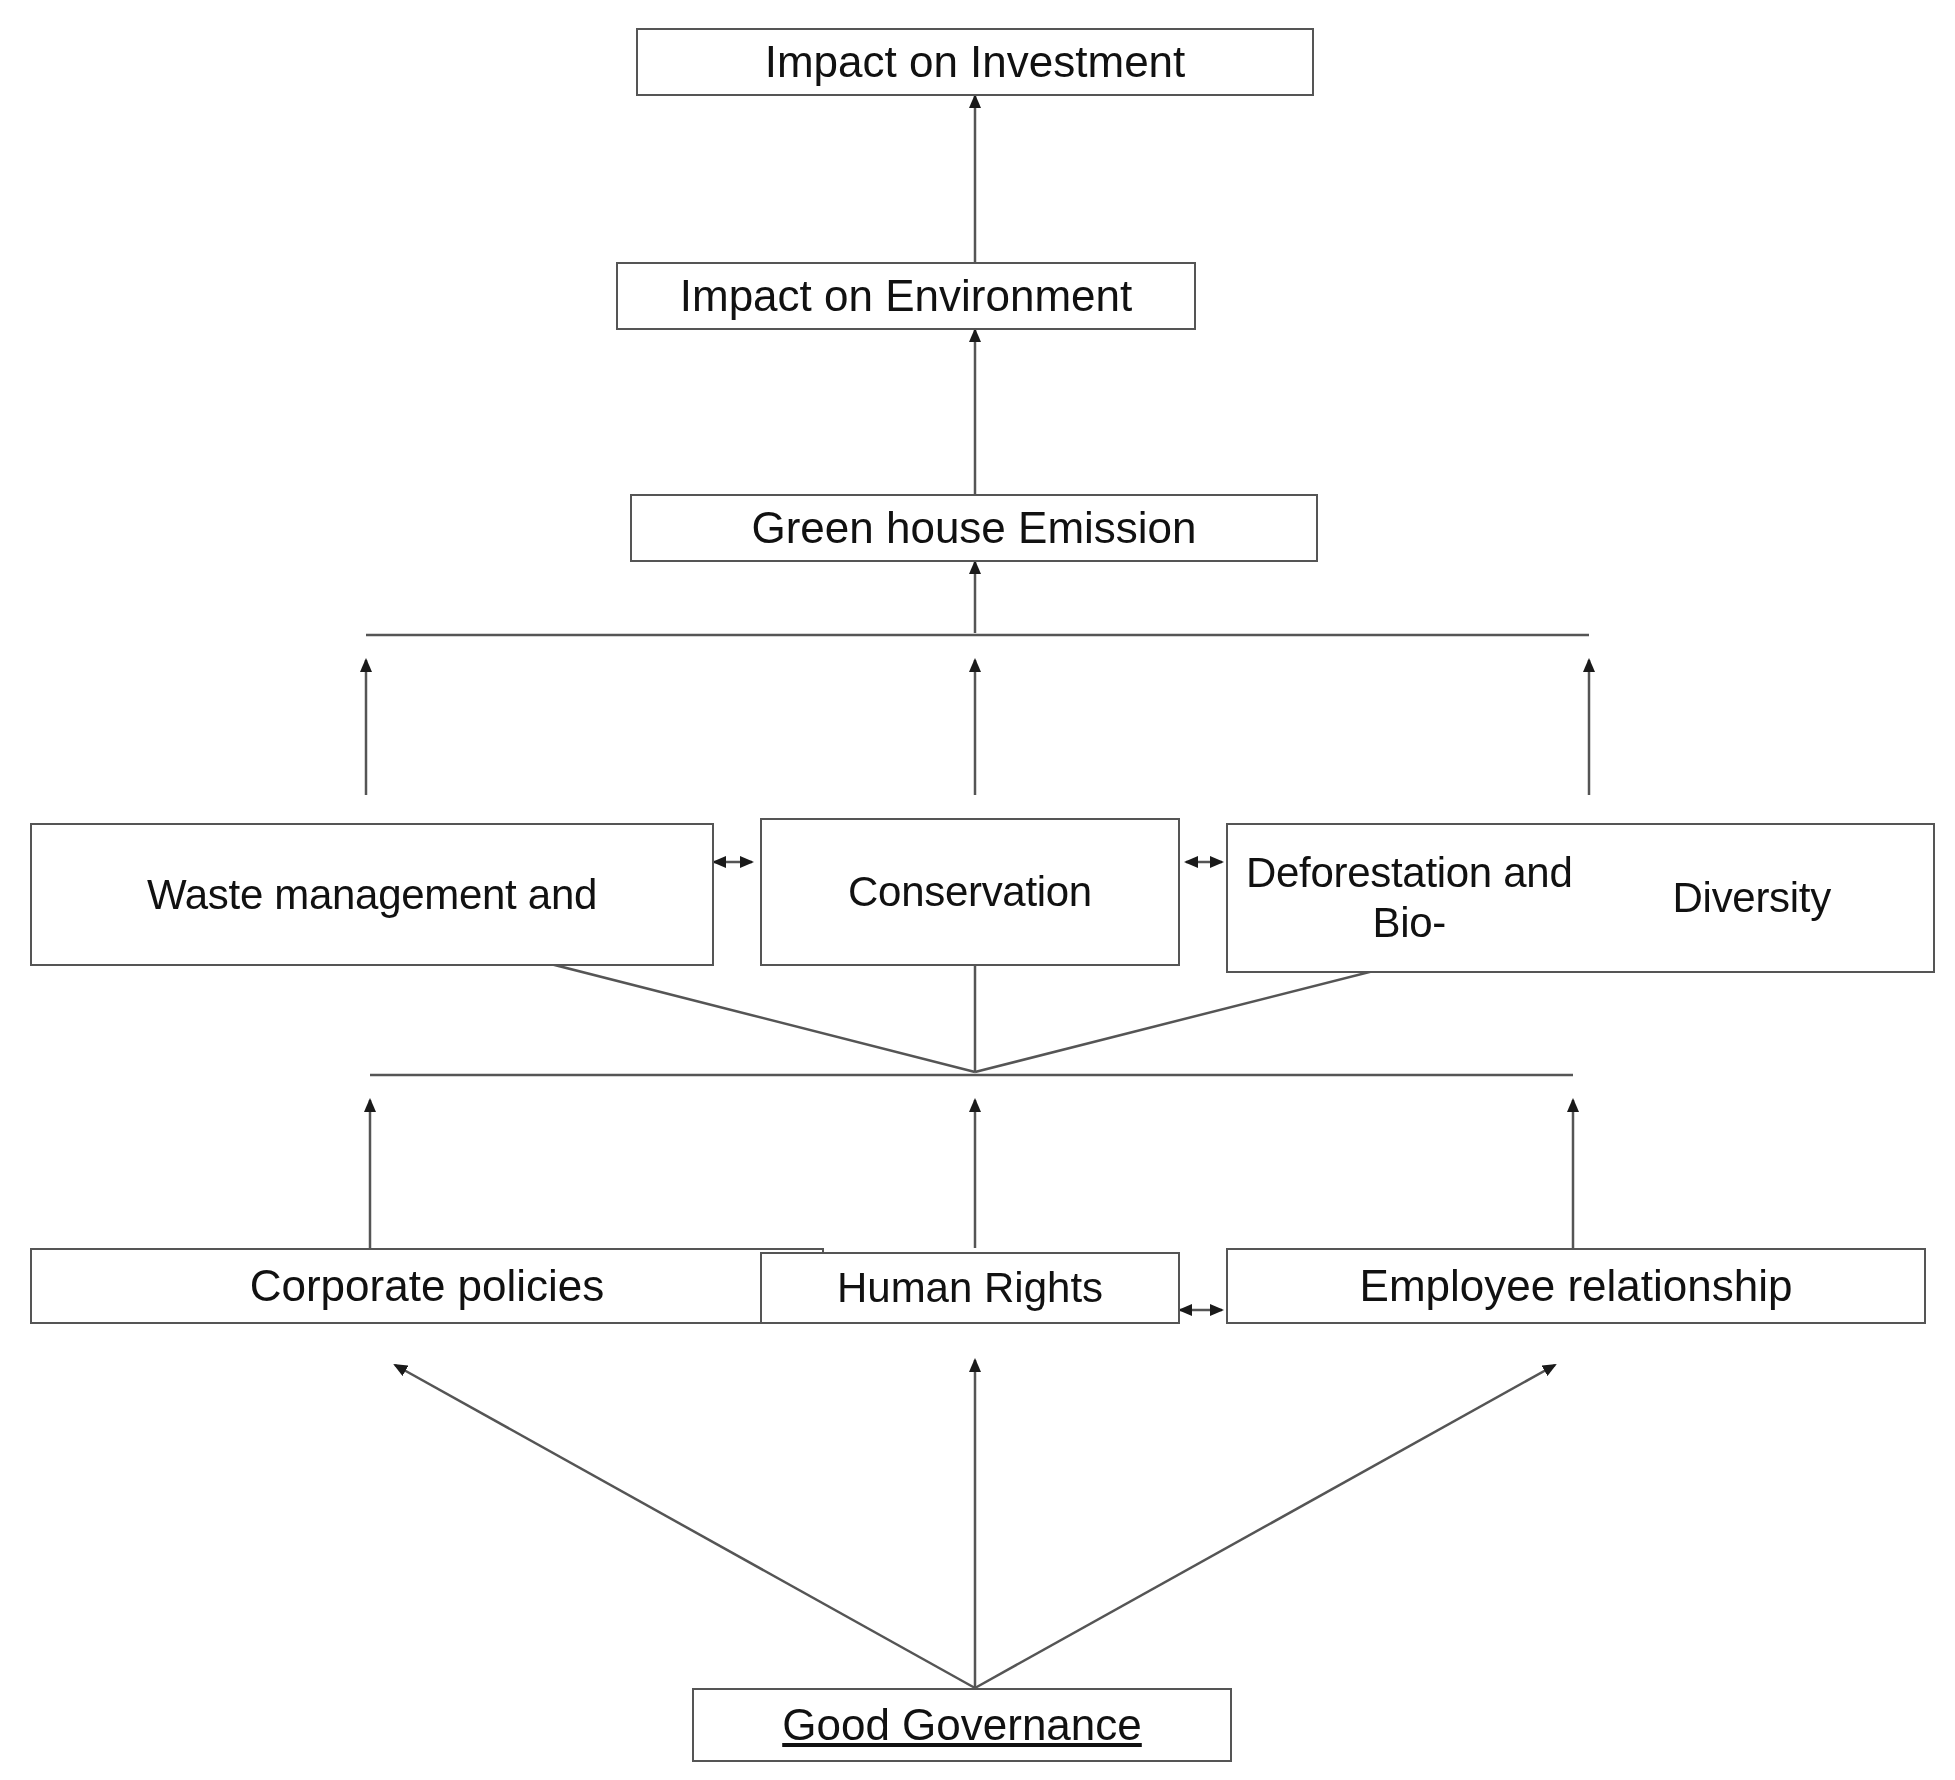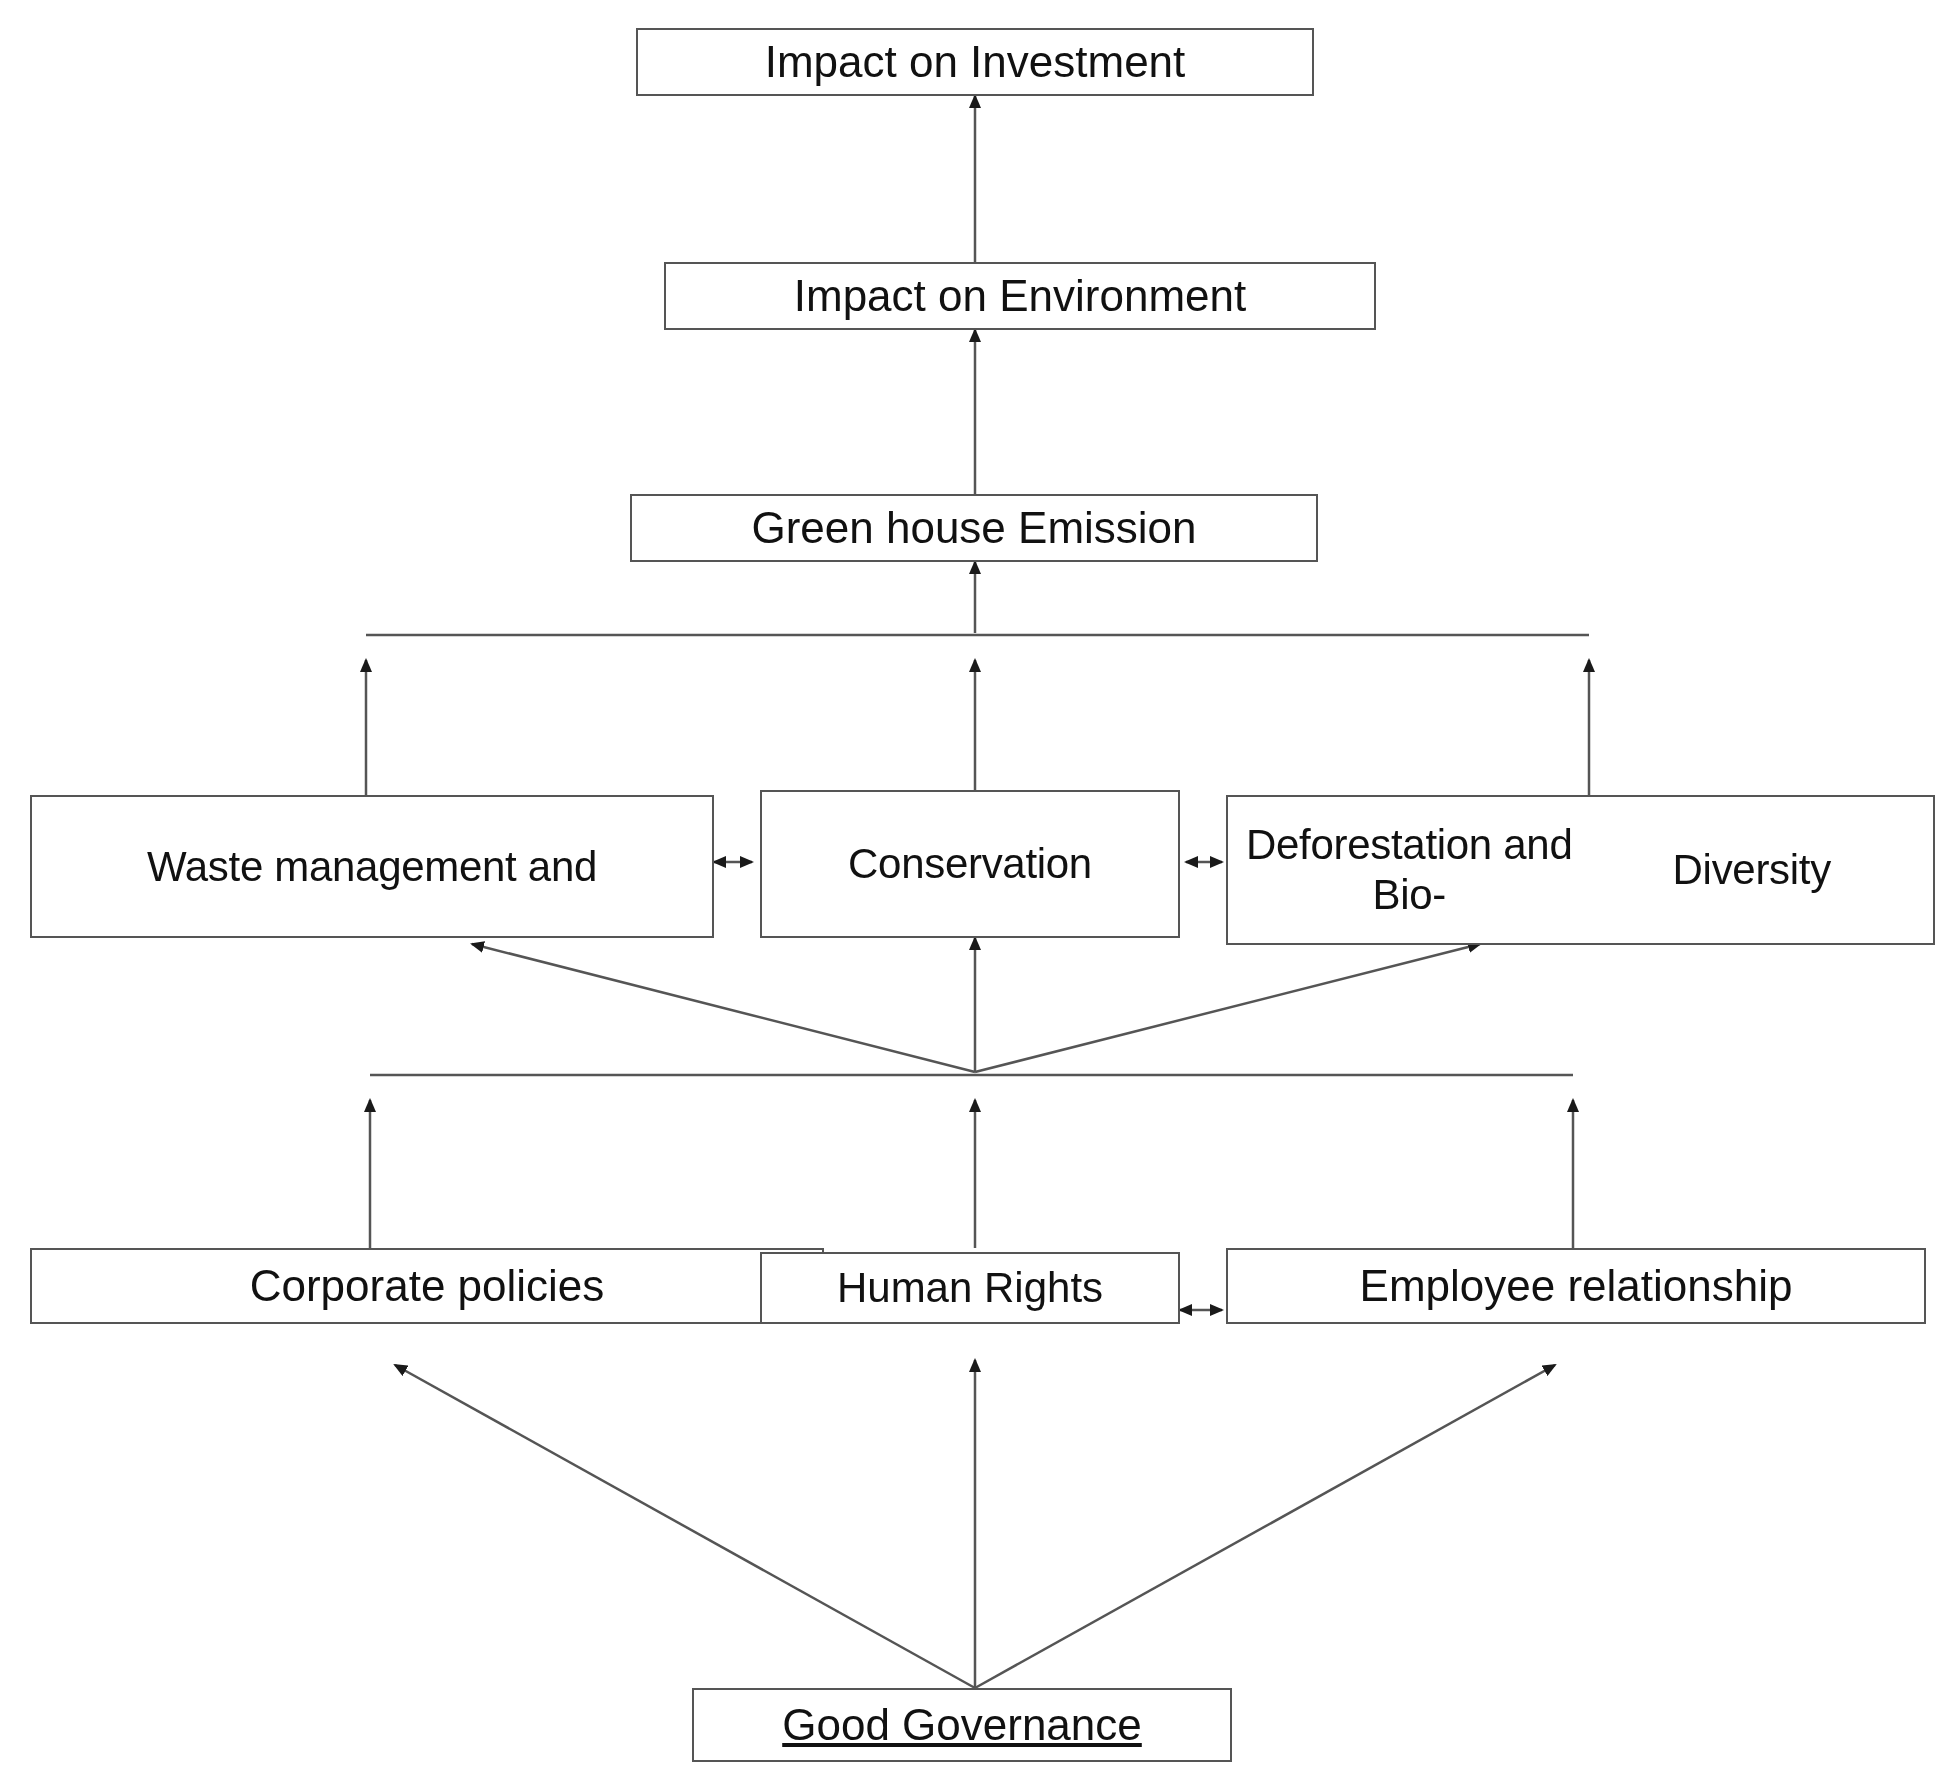--- a/index.html
+++ b/index.html
@@ -35,21 +35,21 @@
     line-height: 1.18;
     padding: 15px 10px;
   }
   .node-label {
     display: block;
     width: 100%;
     text-align: center;
   }
   .f-42 { font-size: 42px; }
   .f-44 { font-size: 44px; }
-  .narrow { font-stretch: condensed; letter-spacing: -0.3px; }
+  .narrow { font-stretch: condensed; letter-spacing: -0.3px; margin-top: 28px; }
 </style>
 </head>
 <body>
 
 <div id="stage">
 
   <svg id="diagram-svg" viewBox="0 0 1955 1780" xmlns="http://www.w3.org/2000/svg">
     <defs>
       <marker id="arrowUp" markerWidth="12" markerHeight="12" refX="6" refY="10" orient="auto-start-reverse" markerUnits="userSpaceOnUse">
         <path d="M0,10 L6,0 L12,10 Z" fill="#1a1a1a"></path>
@@ -95,21 +95,21 @@
       <path d="M975,1688 L395,1365" marker-end="url(#arrowEnd)"></path>
       <path d="M975,1688 L975,1360" marker-end="url(#arrowEnd)"></path>
       <path d="M975,1688 L1555,1365" marker-end="url(#arrowEnd)"></path>
     </g>
   </svg>
 
   <div class="node-box f-44" style="left:636px; top:28px; width:678px; height:68px;">
     <span class="node-label">Impact on Investment</span>
   </div>
 
-  <div class="node-box f-44" style="left:664px; top:262px; width:712px; height:68px;">
+  <div class="node-box f-44" style="left:616px; top:262px; width:580px; height:68px;">
     <span class="node-label">Impact on Environment</span>
   </div>
 
   <div class="node-box f-44" style="left:630px; top:494px; width:688px; height:68px;">
     <span class="node-label">Green house Emission</span>
   </div>
 
   <div class="node-box f-42 narrow" style="left:30px; top:795px; width:684px; height:143px; flex-direction:column;">
     <span class="node-label">Waste management and</span>
   </div>

